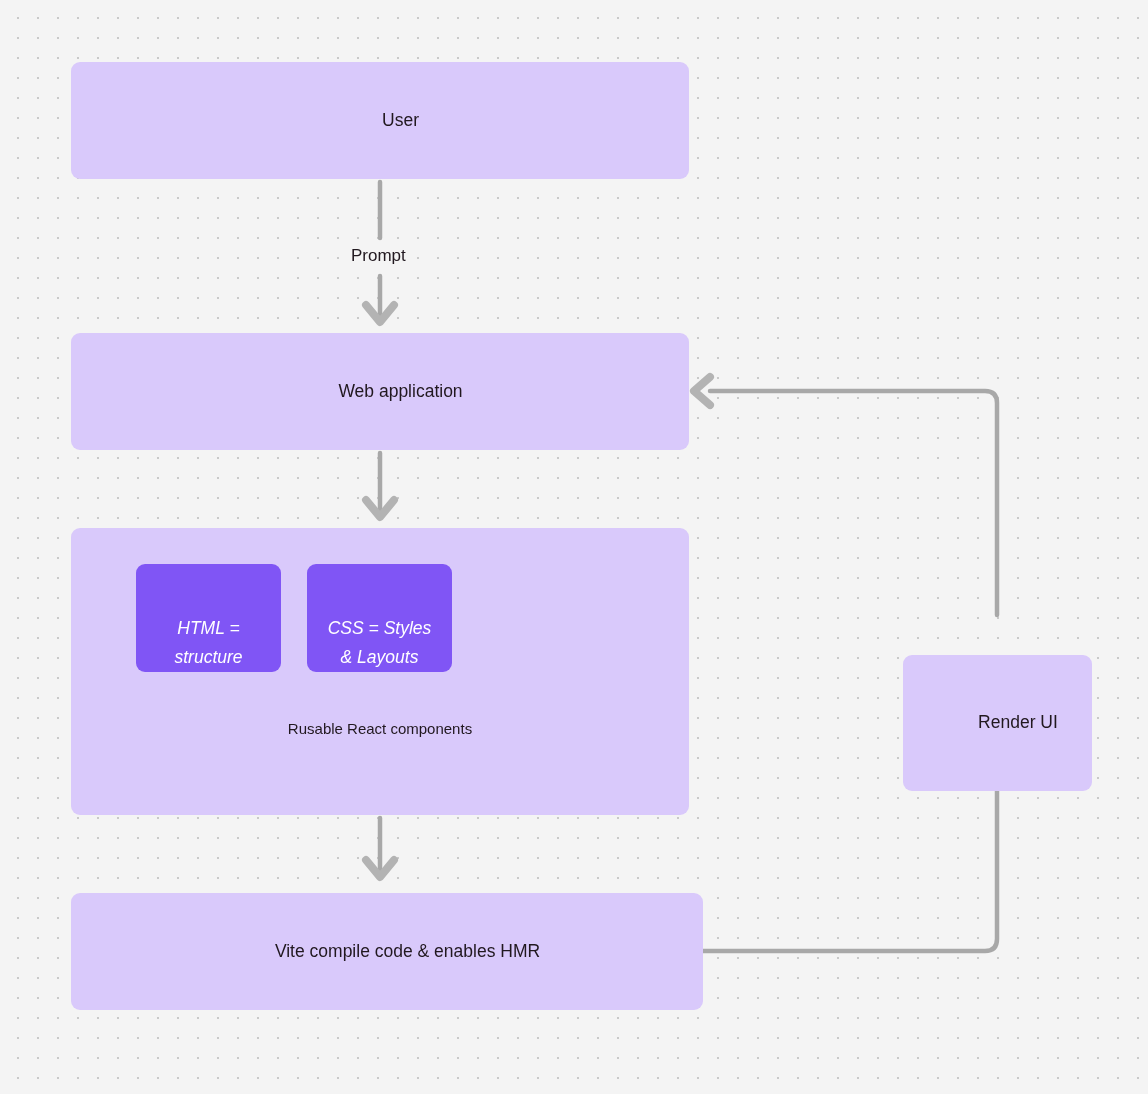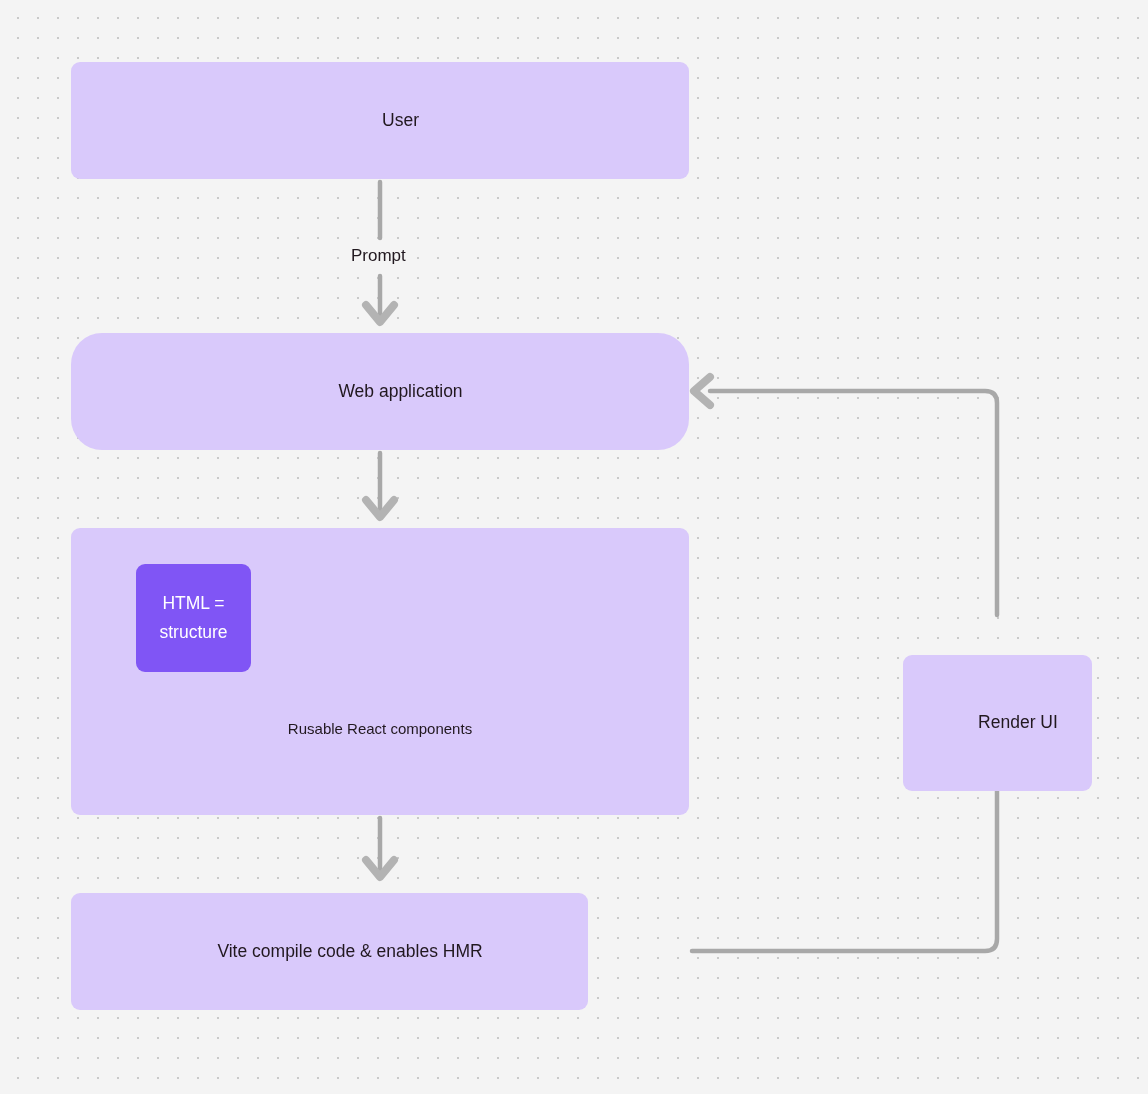--- a/index.html
+++ b/index.html
@@ -32,46 +32,47 @@
     justify-content: center;
     color: #21181f;
     font-size: 17.5px;
     line-height: 1.45;
     text-align: center;
     padding-left: 41px;
   }
 
   
   #node-user        { left: 71px;  top: 62px;  width: 618px; height: 117px; }
-  #node-webapp      { left: 71px;  top: 333px; width: 618px; height: 117px; border-radius: 31px; }
+  #node-webapp      { left: 71px;  top: 333px; width: 618px; height: 117px; }
   #node-components  { left: 71px;  top: 528px; width: 618px; height: 287px; align-items: flex-start; }
-  #node-vite        { left: 71px;  top: 893px; width: 517px; height: 117px; }
+  #node-vite        { left: 71px;  top: 893px; width: 632px; height: 117px; }
   #node-render      { left: 903px; top: 618px; width: 189px; height: 136px; margin-top: 37px; }
 
   
   .chip-row {
     position: absolute;
     left: 65px;
     top: 36px;
     width: 488px;
     display: flex;
     gap: 26px;
   }
   .chip {
-    width: 115px;
+    width: 145px;
     height: 108px;
     background: #8055f5;
     border-radius: 9px;
     color: #ffffff;
     font-size: 17.5px;
     line-height: 1.65;
     display: flex;
-    align-items: center;
+    align-items: flex-end;
     justify-content: center;
     text-align: center;
+    font-style: italic;
   }
 
   .caption {
     position: absolute;
     left: 0;
     right: 0;
     top: 190px;
     text-align: center;
     font-size: 15px;
     color: #21181f;
@@ -153,20 +154,26 @@
   </div>
 
   <div class="node" id="node-components">
     <div class="chip-row">
       <div class="chip">
         <span>
           <span>HTML =</span><br>
           <span>structure</span>
         </span>
       </div>
+      <div class="chip">
+        <span>
+          <span>CSS = Styles</span><br>
+          <span>&amp; Layouts</span>
+        </span>
+      </div>
     </div>
     <div class="caption">Rusable React components</div>
   </div>
 
   <div class="node" id="node-vite">
     <span>Vite compile code &amp; enables HMR</span>
   </div>
 
   <div class="node" id="node-render">
     <span>Render UI</span>

